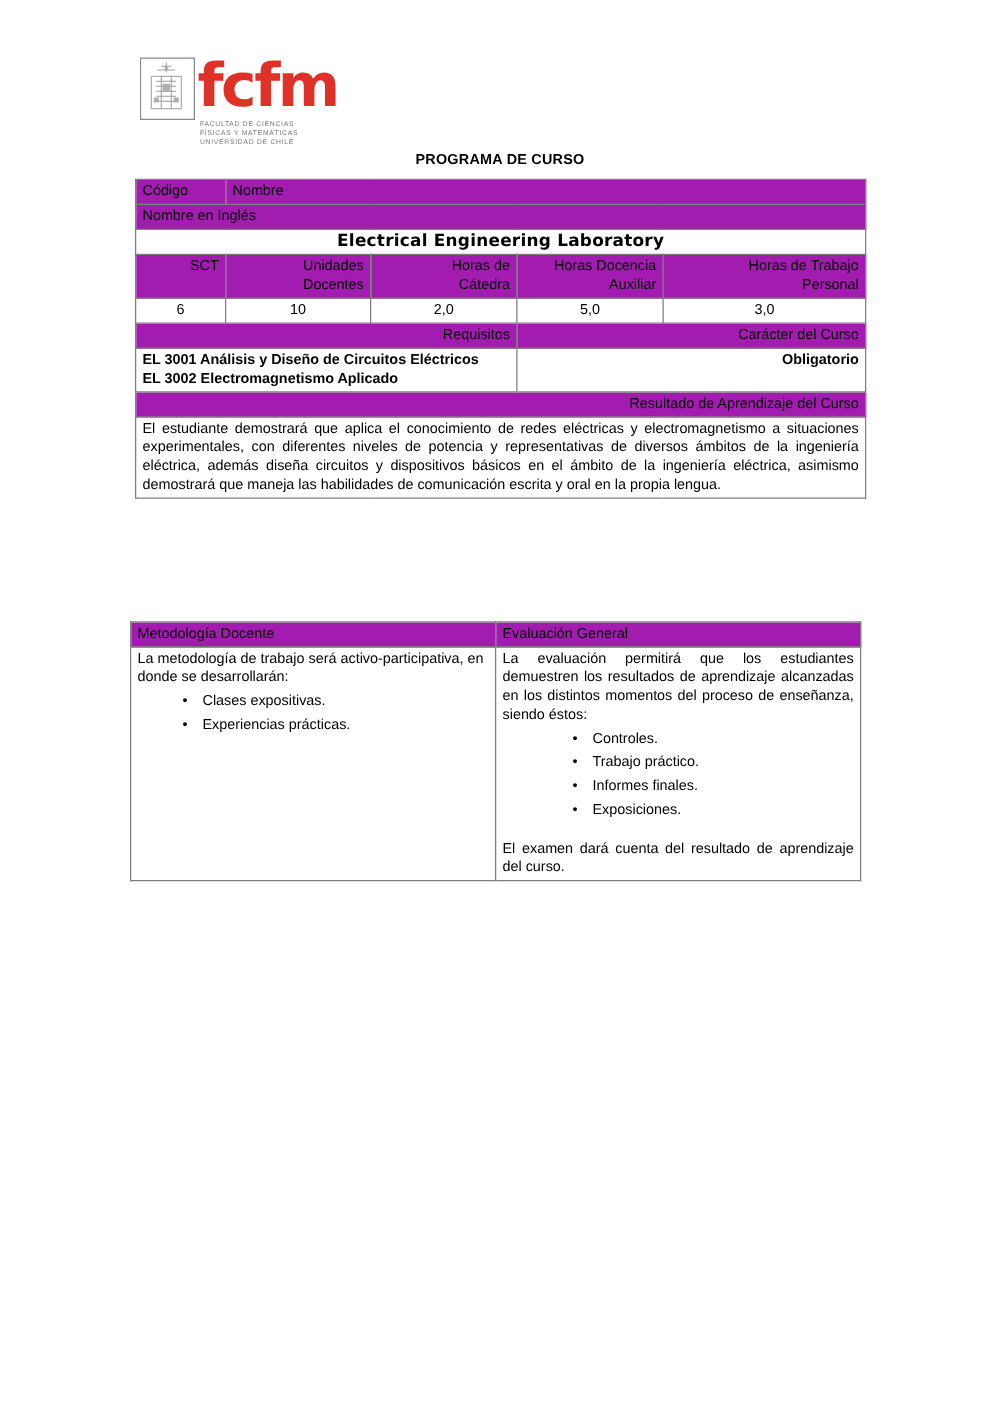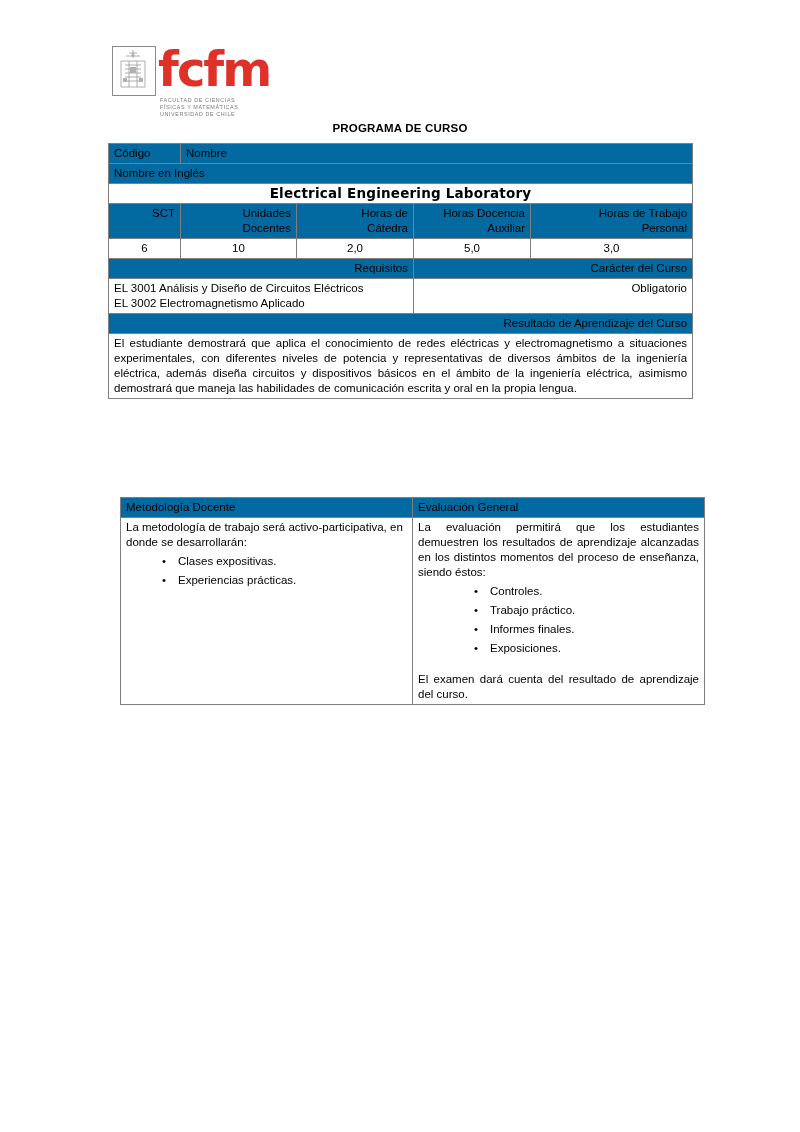--- a/index.html
+++ b/index.html
@@ -83,21 +83,21 @@
     border-collapse: collapse;
     table-layout: fixed;
     font-size: 11.5px;
   }
   .tbl td {
     border: 1px solid #7f7f7f;
     padding: 2px 5px;
     vertical-align: top;
     line-height: 15px;
   }
-  .shaded { background: #0369a1; }
+  .shaded { background: #a21caf; }
   .center { text-align: right; }
 
   #main-table {
     left: 108px;
     top: 143px;
     width: 584px;
   }
   .big-name {
     font-family: "DejaVu Sans", sans-serif;
     font-weight: bold;
@@ -113,29 +113,30 @@
   }
   .num-cell {
     text-align: center;
     padding-top: 3px;
     padding-bottom: 3px;
   }
   .req-cell {
     line-height: 17px;
     padding-top: 3px;
     padding-bottom: 3px;
+    font-weight: bold;
   }
   .learn-cell {
     padding: 18px 14px 20px 14px;
     line-height: 20px;
     text-align: justify;
   }
 
   #bottom-table {
-    left: 120px;
+    left: 104px;
     top: 497px;
     width: 584px;
   }
   .meth-cell {
     padding: 6px 8px 10px 8px;
     line-height: 19px;
     vertical-align: top;
   }
   .eval-cell {
     padding: 6px 8px 10px 8px;

